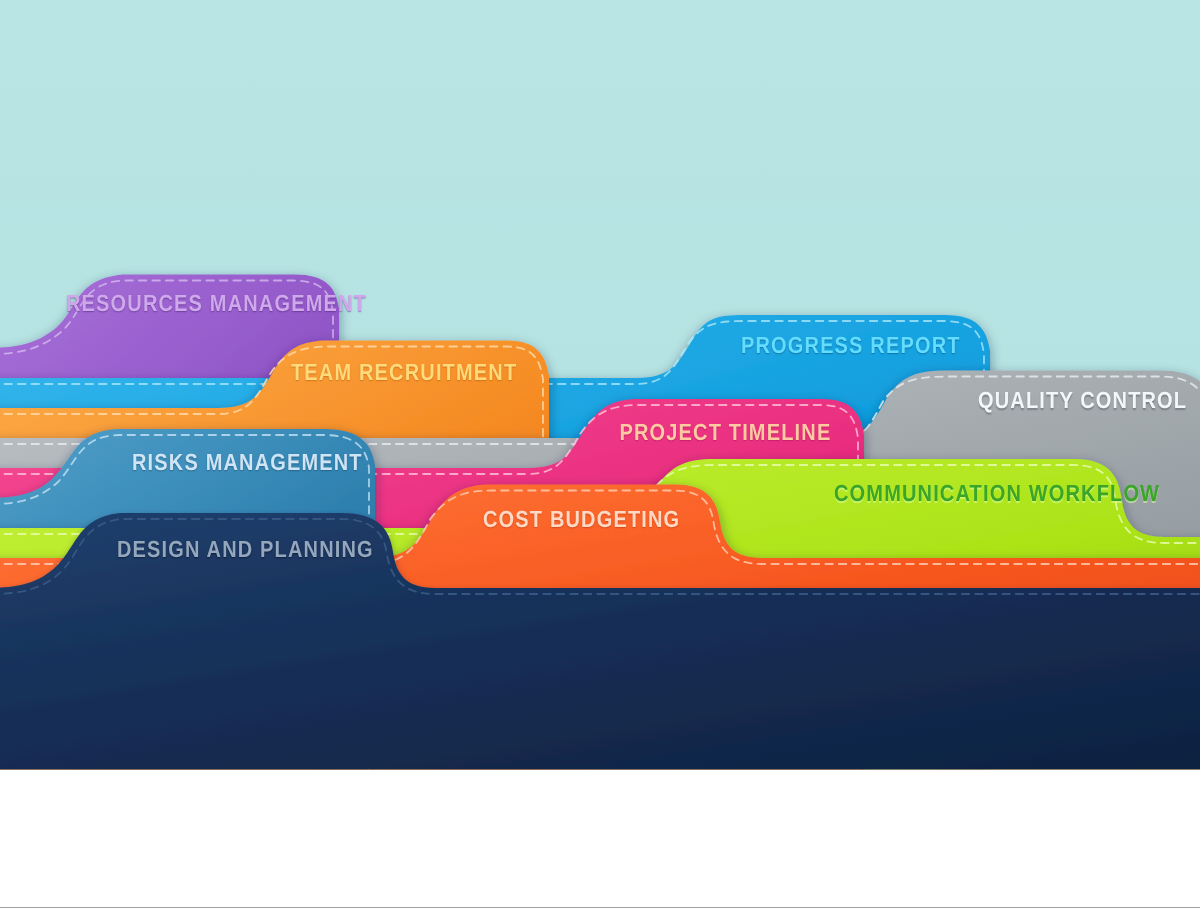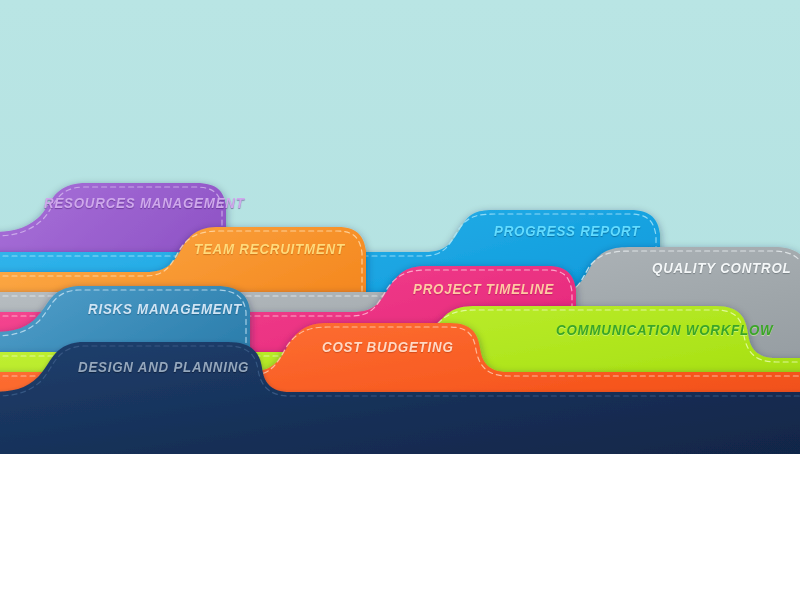--- a/index.html
+++ b/index.html
@@ -4,25 +4,24 @@
 <title>Project Phases Ribbon Infographic</title>
 <style>
   html, body {
     margin: 0;
     padding: 0;
     background: #ffffff;
   }
   #stage {
     position: relative;
     width: 800px;
-    height: 454px;
+    height: 513px;
     overflow: hidden;
     font-family: "Liberation Sans", sans-serif;
     background: #404040;
-    font-style: italic;
   }
   #stage svg.layers {
     position: absolute;
     left: 0;
     top: 0;
     width: 800px;
     height: 605px;
     display: block;
   }
   .ribbon-label {

